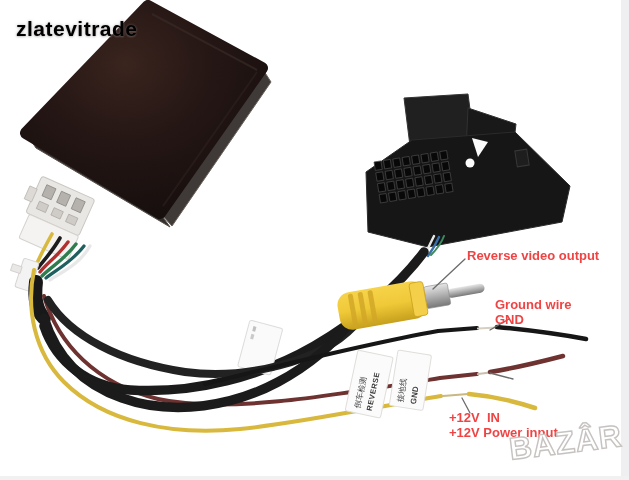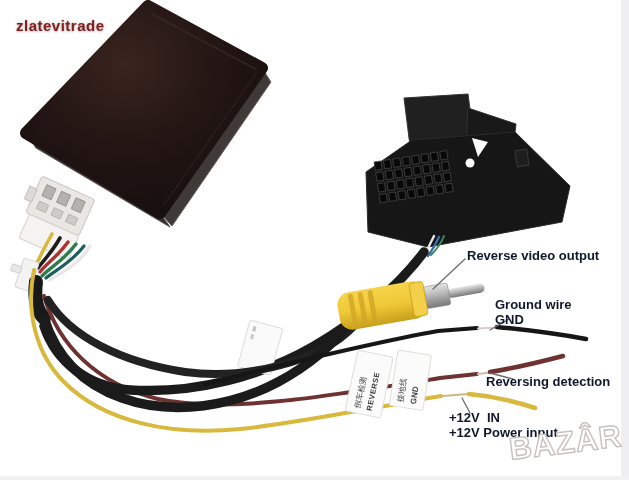--- a/index.html
+++ b/index.html
@@ -1,23 +1,23 @@
 <!DOCTYPE html>
 <html><head>
 <meta charset="utf-8">
 <style>
   html,body{margin:0;padding:0;background:#fff;}
   .scene{position:relative;width:629px;height:480px;background:#ffffff;overflow:hidden;
          font-family:"Liberation Sans",sans-serif;}
   .scene svg{position:absolute;left:0;top:0;}
   .overlay{position:absolute;left:0;top:0;width:629px;height:480px;pointer-events:none;}
-  .wm-seller{position:absolute;left:16px;top:17px;font-size:15px;font-weight:bold;
-             letter-spacing:.5px;color:#7f1d1d;
+  .wm-seller{position:absolute;left:16px;top:17px;font-size:21px;font-weight:bold;
+             letter-spacing:.5px;color:#000000;
              text-shadow:0 0 3px rgba(140,132,130,.55),0 1px 2px rgba(150,145,143,.35);}
-  .anno{position:absolute;font-size:13px;font-weight:bold;color:#0f172a;line-height:15px;}
+  .anno{position:absolute;font-size:13px;font-weight:bold;color:#ef4444;line-height:15px;}
   #lbl-reverse{left:467px;top:248px;}
   #lbl-ground{left:495px;top:297px;}
   #lbl-reversing{left:486px;top:374px;}
   #lbl-power{left:449px;top:410px;}
   #lbl-power div{white-space:pre;}
   .wm-bazar{position:absolute;left:509px;top:425px;font-size:31px;font-weight:bold;
             letter-spacing:1px;color:#ffffff;transform:rotate(-7deg);
             -webkit-text-stroke:1.4px #c6c2c0;text-shadow:0 0 1px #c9c5c3;}
 </style>
 </head>
@@ -192,21 +192,20 @@
 <div class="overlay">
   <div class="wm-seller">zlatevitrade</div>
 
   <div class="anno" id="lbl-reverse">Reverse video output</div>
 
   <div class="anno" id="lbl-ground">
     <div>Ground wire</div>
     <div>GND</div>
   </div>
 
-  <div class="anno" id="lbl-reversing">Reversing detection</div>
 
   <div class="anno" id="lbl-power">
     <div>+12V  IN</div>
     <div>+12V Power input</div>
   </div>
 
   <div class="wm-bazar">BAZÂR</div>
 </div>
 
 </div>

